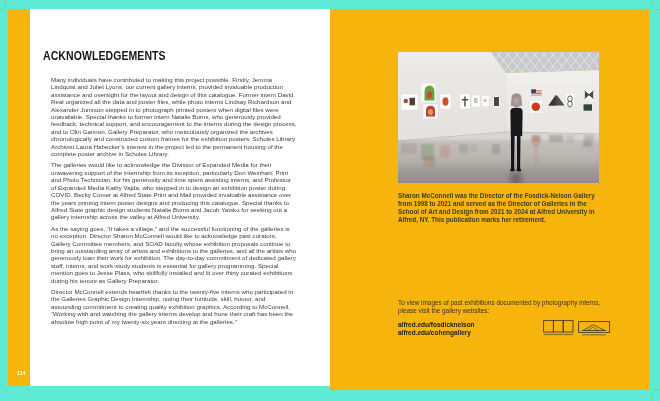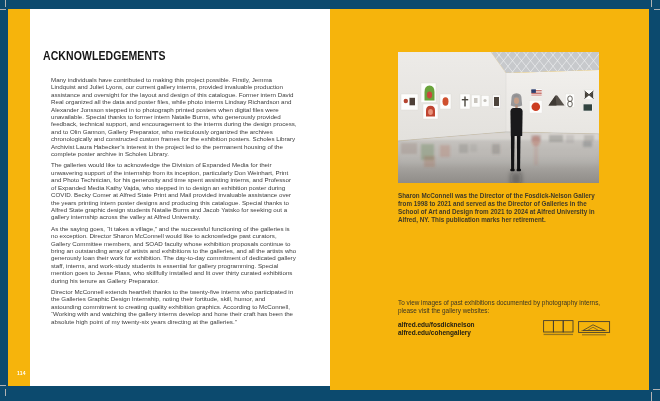--- a/index.html
+++ b/index.html
@@ -1,19 +1,19 @@
 <!DOCTYPE html>
 <html><head>
 <meta charset="utf-8">
 <style>
   * { box-sizing: border-box; margin: 0; padding: 0; }
   html,body { background:#ffffff; }
   .canvas {
     position: relative; width: 660px; height: 401px;
-    background: #0c4a6e; overflow: hidden;
+    background: #5eead4; overflow: hidden;
     font-family: "Liberation Sans", "DejaVu Sans", sans-serif;
   }
   .cm { position:absolute; background:#b3b3b3; }
 
   
   .page-left {
     position:absolute; left:8px; top:9px; width:322px; height:377px;
     background:#ffffff;
   }
   .folio-strip {

